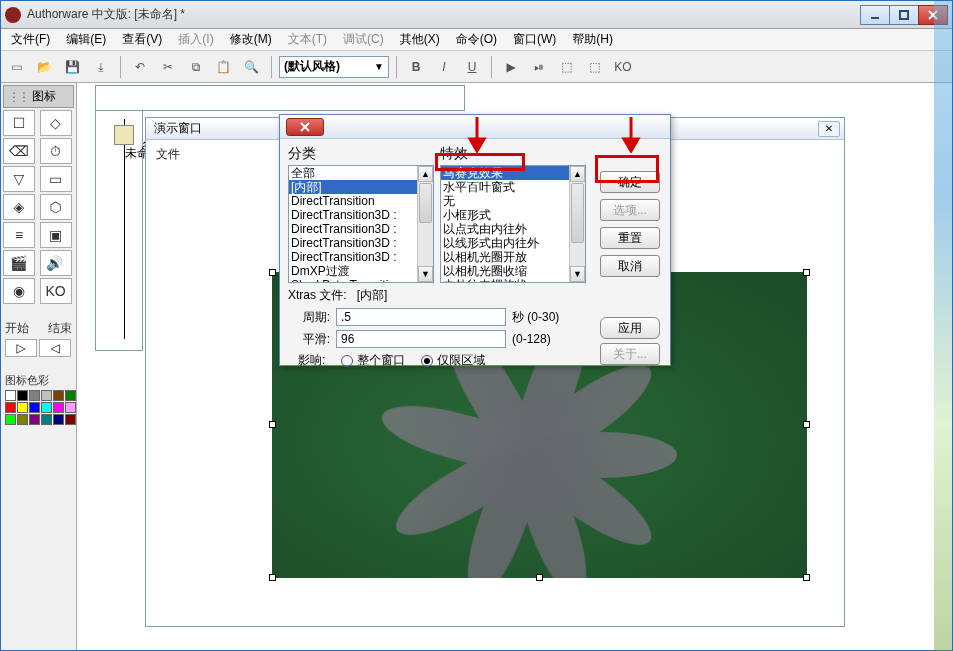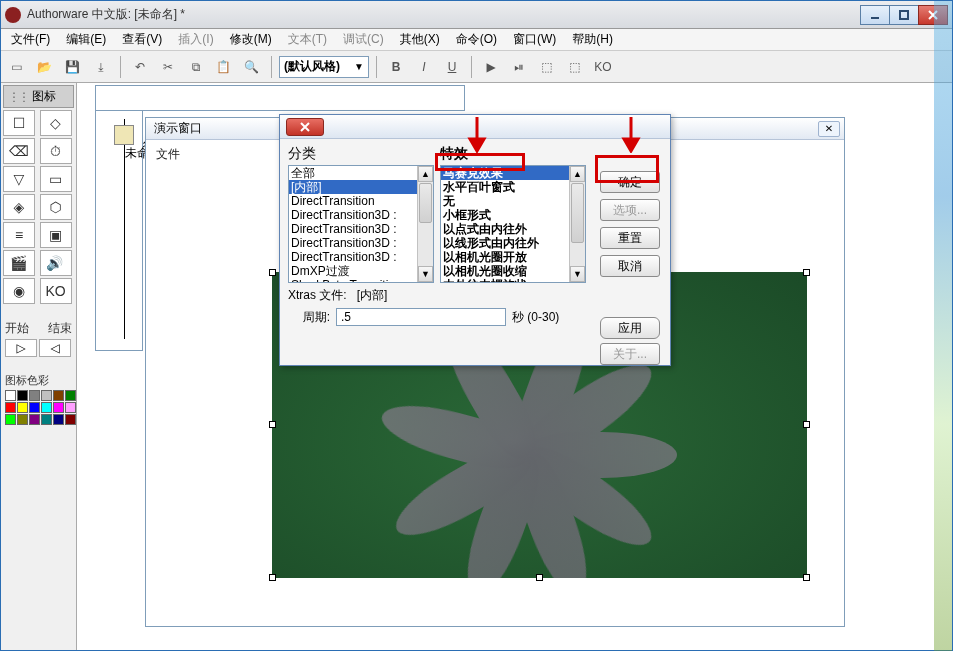--- a/index.html
+++ b/index.html
@@ -15,21 +15,21 @@
 .winbtn.close { background: linear-gradient(to bottom, #e57c72, #c7382c); color: #fff; border-color: #8a2820; }
 .winbtn svg { width: 12px; height: 12px; }
 
 .menubar { height: 22px; background: #f5f5f5; display: flex; align-items: center; padding: 0 2px; border-bottom: 1px solid #ccc; }
 .menuitem { padding: 3px 8px; color: #000; cursor: default; }
 .menuitem.disabled { color: #888; }
 
 .toolbar { height: 32px; background: #f0f0f0; border-bottom: 1px solid #aaa; display: flex; align-items: center; padding: 0 4px; gap: 4px; }
 .tbtn { width: 24px; height: 24px; border: 1px solid transparent; display: flex; align-items: center; justify-content: center; cursor: pointer; color: #555; }
 .tsep { width: 1px; height: 22px; background: #aaa; margin: 0 3px; }
-.style-select { height: 22px; width: 90px; border: 1px solid #7f9db9; background: #fff; padding: 0 4px; display: flex; align-items: center; justify-content: space-between; font-weight: bold; }
+.style-select { height: 22px; width: 110px; border: 1px solid #7f9db9; background: #fff; padding: 0 4px; display: flex; align-items: center; justify-content: space-between; font-weight: bold; }
 .style-select .arrow { font-size: 10px; }
 
 
 .workspace { position: absolute; top: 82px; left: 0; right: 0; bottom: 0; display: flex; }
 .icon-panel { width: 76px; background: #f0f0f0; border-right: 1px solid #aaa; padding: 2px; }
 .panel-title { background: #d0d0d0; border: 1px solid #999; padding: 2px 4px; font-size: 11px; display: flex; align-items: center; gap: 4px; }
 .panel-title .dots::before { content: "⋮⋮"; letter-spacing: -2px; color: #666; }
 .icon-grid { display: grid; grid-template-columns: 1fr 1fr; gap: 2px; padding: 2px 0; }
 .icon-cell { width: 32px; height: 26px; border: 1px solid #aaa; background: #fff; display: flex; align-items: center; justify-content: center; font-size: 14px; color: #333; cursor: pointer; }
 .icon-panel .sub-label { font-size: 11px; padding: 2px 2px 0 2px; color: #333; display: flex; justify-content: space-between; margin-top: 12px; }
@@ -310,21 +310,21 @@
               <div class="item">DirectTransition3D :</div>
               <div class="item">DmXP过渡</div>
               <div class="item">SharkByte Transitio</div>
               <div class="scroll">
               <div class="sbtn">▲</div>
               <div class="thumb"></div>
               <div class="sbtn bottom">▼</div>
             </div>
           </div>
         </div>
-        <div style="flex:0 0 146px;font-weight:bold;">
+        <div style="flex:0 0 146px;">
           <div class="col-label">特效</div>
           <div class="listbox" id="eff-list">
             <div class="item sel">马赛克效果</div>
               <div class="item">水平百叶窗式</div>
               <div class="item">无</div>
               <div class="item">小框形式</div>
               <div class="item">以点式由内往外</div>
               <div class="item">以线形式由内往外</div>
               <div class="item">以相机光圈开放</div>
               <div class="item">以相机光圈收缩</div>
@@ -349,20 +349,32 @@
         <span>Xtras 文件:</span>
         <span>[内部]</span>
       </div>
       <div class="form-row">
         <span class="lbl">周期:</span>
         <div class="textbox">
             <span>.5</span>
           </div>
         <span class="unit">秒  (0-30)</span>
       </div>
+      <div class="form-row">
+        <span class="lbl">平滑:</span>
+        <div class="textbox">
+            <span>96</span>
+          </div>
+        <span class="unit">(0-128)</span>
+      </div>
+      <div class="radio-row">
+        <span>影响:</span>
+        <label><span class="radio"></span><span>整个窗口</span></label>
+        <label><span class="radio checked"></span><span>仅限区域</span></label>
+      </div>
 
       <div class="btn btn-apply" style="position:absolute; right:10px; top:178px;border-radius:6px;">应用</div>
       <div class="btn disabled btn-about" style="position:absolute; right:10px; top:204px;">关于...</div>
     </div>
   </div>
 
   <div class="hl" style="left:434px; top:152px; width:90px; height:18px;"></div>
   <div class="hl" style="left:594px; top:154px; width:64px; height:28px;"></div>
   <div class="arrow-ann" style="left:466px; top:116px; width:20px; height:36px;">
     <svg viewBox="0 0 20 36">

